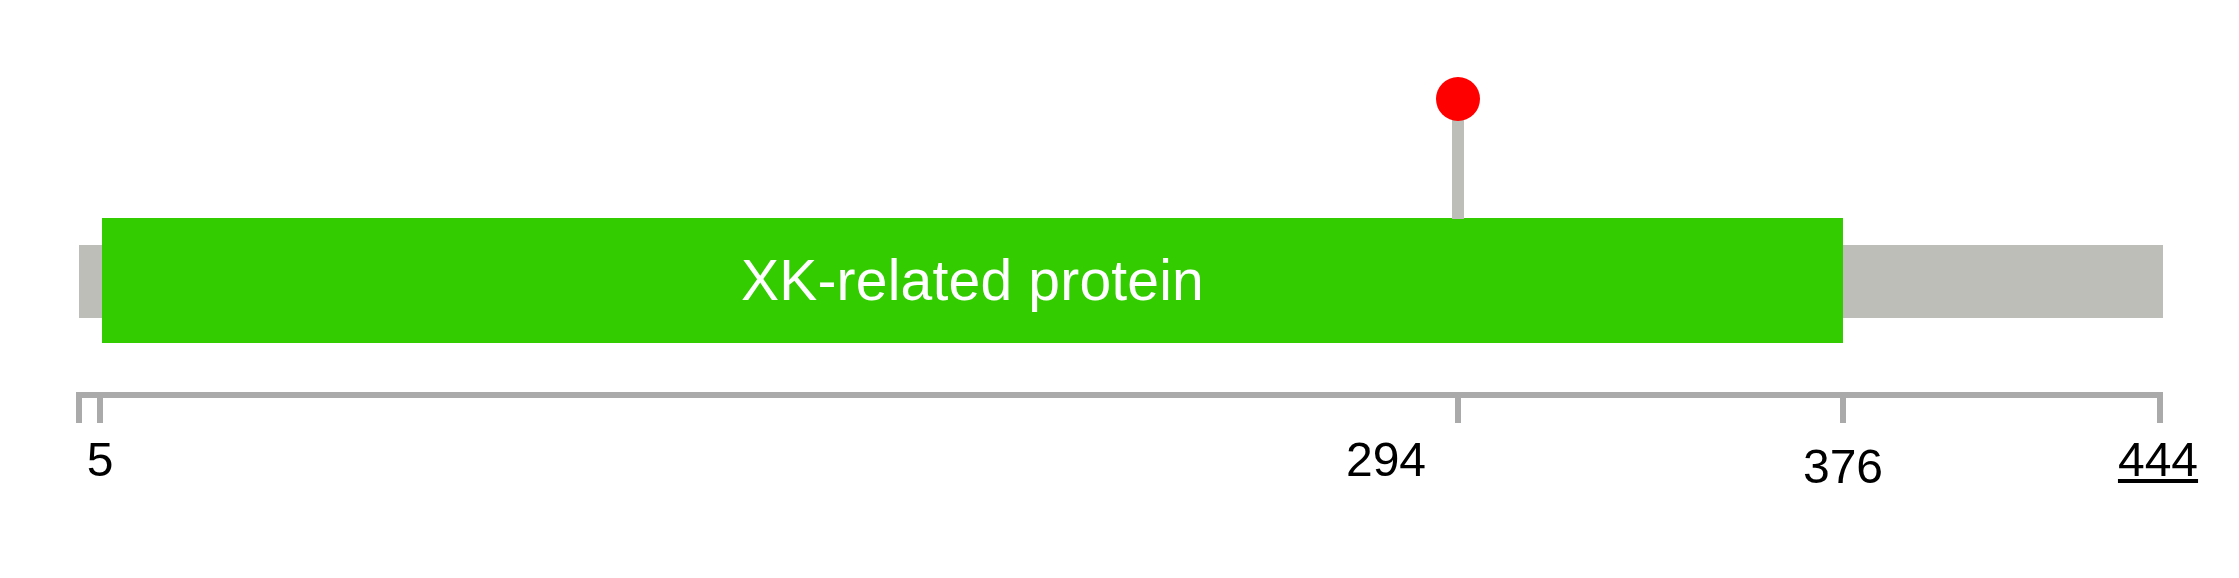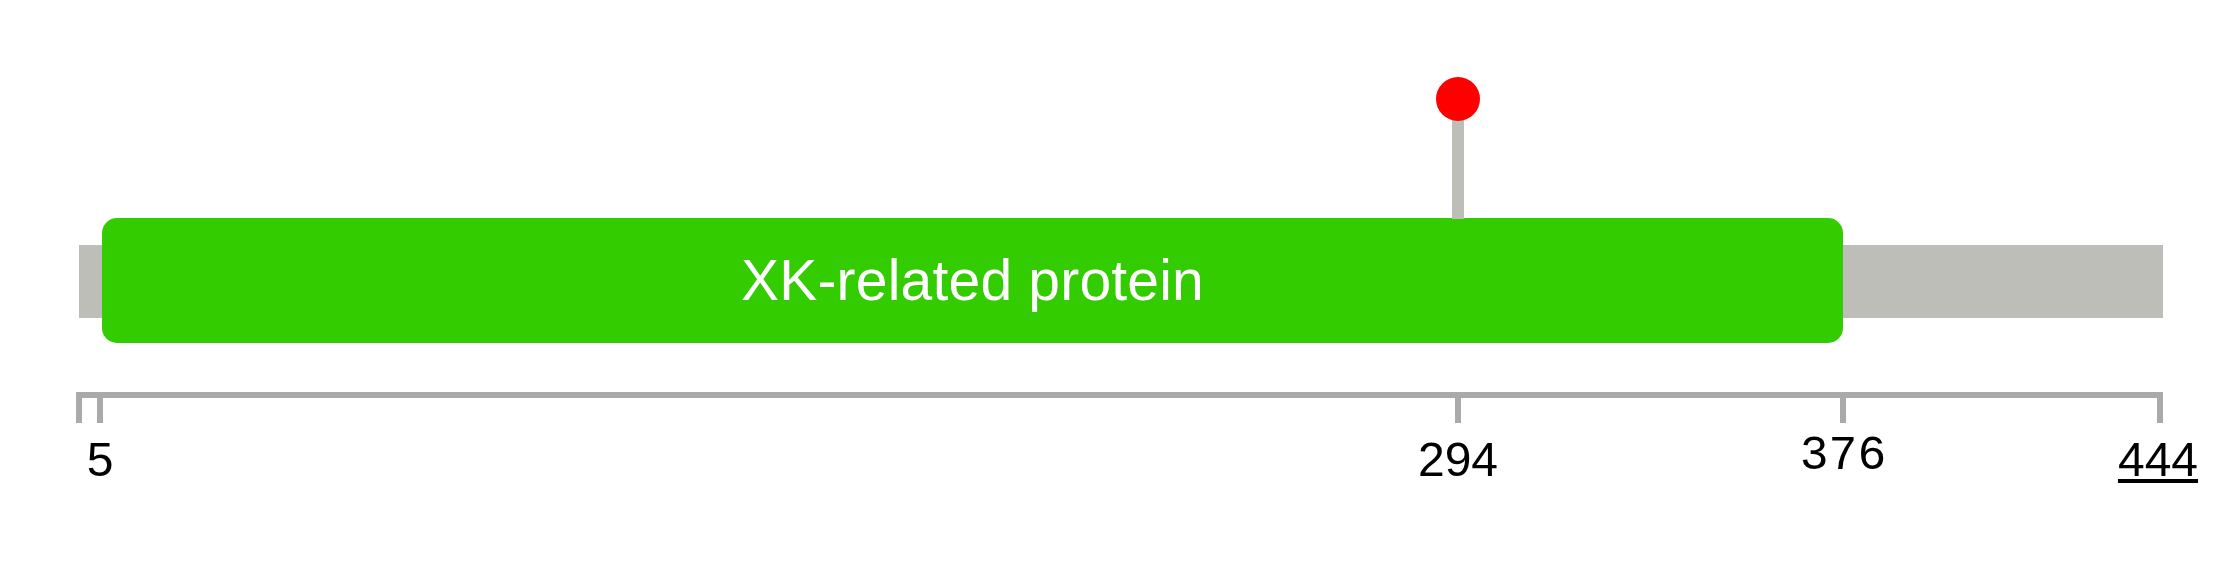--- a/index.html
+++ b/index.html
@@ -74,21 +74,21 @@
     transform: translateX(-50%);
   }
 </style>
 </head>
 <body>
 
 <div id="canvas">
 
   <div class="backbone" style="left:79px; top:245px; width:2084px; height:73px;"></div>
 
-  <div class="domain" style="left:102px; top:218px; width:1741px; height:125px;border-radius:15px;">
+  <div class="domain" style="left:102px; top:218px; width:1741px; height:125px;">
     <span class="domain-label">XK-related protein</span>
   </div>
 
   <div class="lolli-stem" style="left:1452px; top:99px; width:12px; height:120px;"></div>
 
   <div class="lolli-head" style="left:1436px; top:77px; width:44px; height:44px;"></div>
 
   <div class="axis-line" style="left:76px; top:392px; width:2087px; height:6px;"></div>
 
   <div class="axis-tick" style="left:76px; top:392px; width:6px; height:31px;"></div>
@@ -96,19 +96,19 @@
   <div class="axis-tick" style="left:97px; top:392px; width:6px; height:31px;"></div>
 
   <div class="axis-tick" style="left:1455px; top:392px; width:6px; height:31px;"></div>
 
   <div class="axis-tick" style="left:1840px; top:392px; width:6px; height:31px;"></div>
 
   <div class="axis-tick" style="left:2157px; top:392px; width:6px; height:31px;"></div>
 
   <div class="axis-label" style="left:100px; top:436px;">5</div>
 
-  <div class="axis-label" style="left:1458px; top:436px;">294</div>
+  <div class="axis-label" style="left:1386px; top:436px;">294</div>
 
-  <div class="axis-label" style="left:1843px; top:432px;font-family:Liberation Mono, monospace;">376</div>
+  <div class="axis-label" style="left:1843px; top:443px;">376</div>
 
   <div class="axis-label" style="left:2158px; top:436px;text-decoration:underline;">444</div>
 
 </div>
 
 </body></html>

